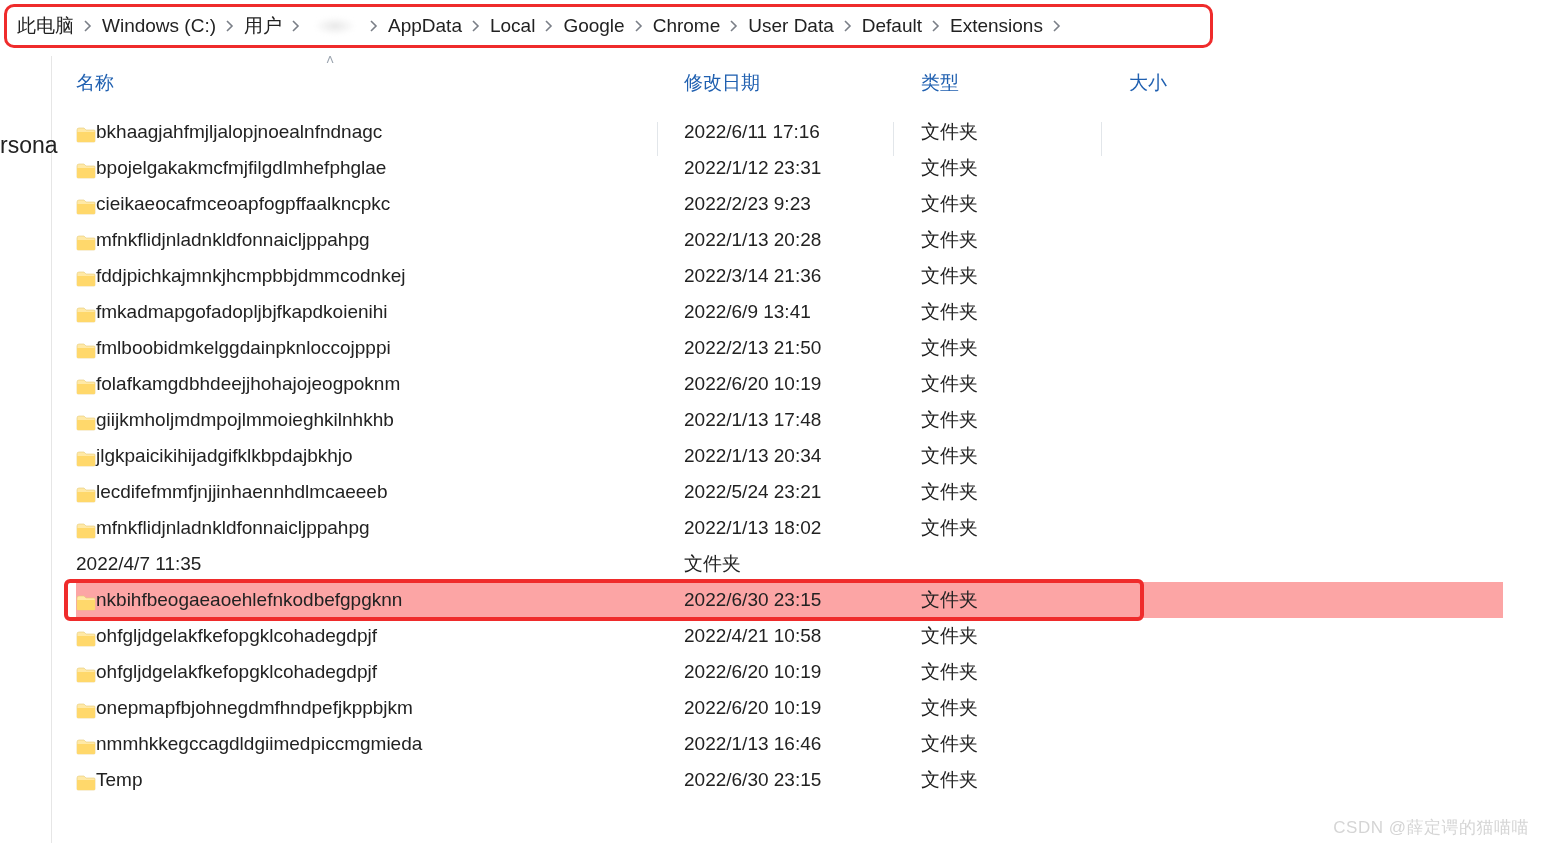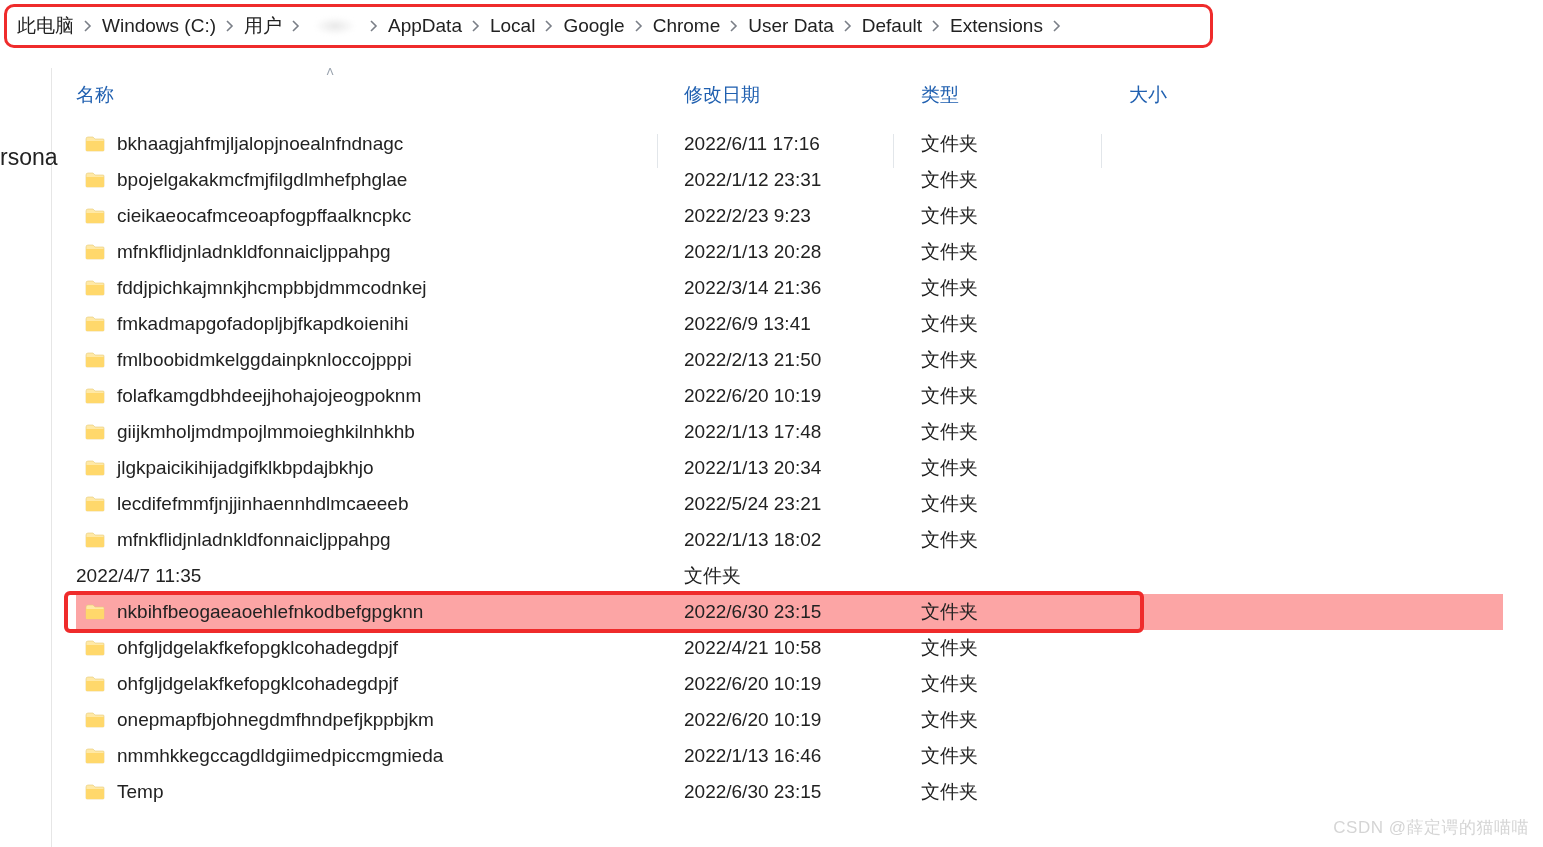--- a/index.html
+++ b/index.html
@@ -12,21 +12,21 @@
     background: #fff;
     overflow: hidden;
   }
   .breadcrumb-bar {
     position: relative;
     display: flex;
     align-items: center;
     padding: 4px 22px 4px 4px;
     border: 3px solid #ef2b2b;
     border-radius: 10px;
-    margin: 4px 330px 20px 4px;
+    margin: 4px 330px 8px 4px;
     height: 44px;
   }
   .crumb {
     display: inline-flex;
     align-items: center;
     padding: 0 6px;
     white-space: nowrap;
     cursor: default;
   }
   .chevron {
@@ -90,24 +90,22 @@
   .row {
     display: grid;
     grid-template-columns: 608px 237px 208px 1fr;
     align-items: center;
     height: 36px;
     font-size: 19px;
     white-space: nowrap;
   }
   .name-cell {
     display: flex;
-    align-items: center;
-    gap: 12px;
+    align-items: flex-end;
     overflow: hidden;
-    margin-left: 9px;
   }
   .folder-icon { width: 20px; height: 16px; flex: 0 0 20px; }
   .row.selected {
     background: #fca5a5;
   }
   .highlight-box {
     position: absolute;
     border: 4px solid #ef2b2b;
     border-radius: 6px;
     pointer-events: none;

